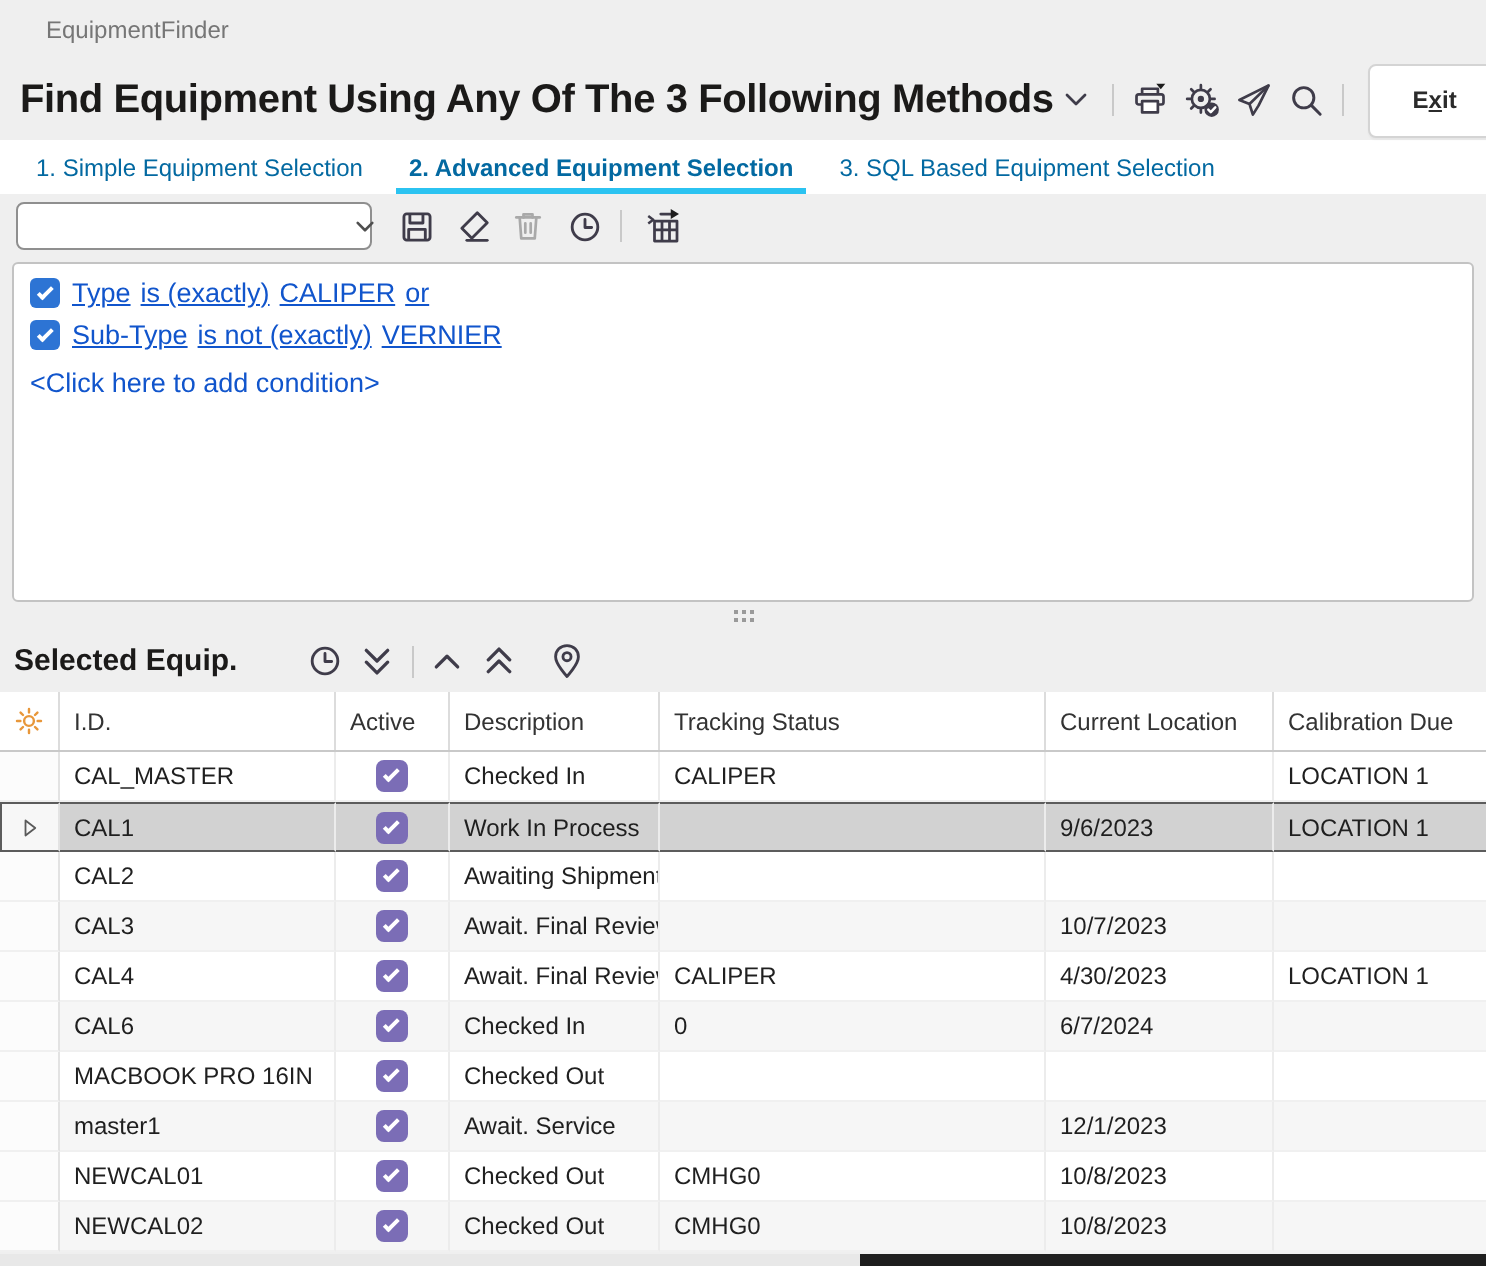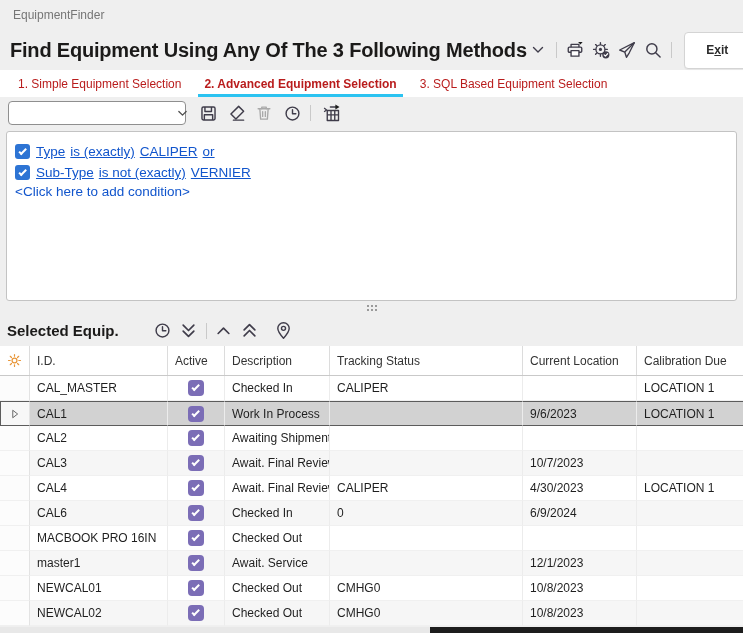--- a/index.html
+++ b/index.html
@@ -1,52 +1,52 @@
 <!DOCTYPE html>
 <html style="--accent_cyan: #2bc3f1; --link_blue: #1155cc; --checkbox_blue: #2d74d4; --checkbox_purple: #7b6db6; --sun_orange: #e8973a; --selected_row_bg: #d2d2d2; --scroll_thumb: #1d1d1d; --icon_color: #3f3c4a;"><head>
 <meta charset="utf-8">
 <style>
   * { margin:0; padding:0; box-sizing:border-box; }
   html,body { width:743px; height:633px; overflow:hidden; }
   body { font-family:"Liberation Sans", sans-serif; color:#252423; background:#efefef; }
   #app { position:relative; width:743px; height:633px; background:#efefef; }
 
   
-  .titlebar { height:30px; display:flex; align-items:center; padding-left:13px; background:#efefef; }
+  .titlebar { height:30px; display:flex; align-items:center; padding-left:23px; background:#efefef; }
   .titlebar span { font-size:12px; color:#767676; }
 
   
   .header-row { height:40px; display:flex; align-items:center; padding:0 5px 0 10px; background:#efefef; }
   .header-row h1 { font-size:20px; font-weight:bold; color:#1b1a19; letter-spacing:-0.2px; flex:0 0 auto; }
   .header-right { margin-left:auto; display:flex; align-items:center; gap:4px; }
   .hicon { width:22px; height:22px; display:flex; align-items:center; justify-content:center; color:#3f3c4a; cursor:pointer; position:relative; }
   .hsep { width:1px; height:16px; background:#c9c9c9; margin:0 3px; }
   .exit-btn { width:67px; height:37px; margin-left:5px; background:#ffffff; border:1px solid #d4d4d4; border-radius:4px;
               font-size:12px; font-weight:600; color:#2b2b2b; display:flex; align-items:center; justify-content:center; cursor:pointer;
               box-shadow:0 1px 1px rgba(0,0,0,0.04); }
   .exit-btn .mn { text-decoration:underline; }
 
   
   .tabstrip { height:27px; background:#ffffff; display:flex; align-items:stretch; padding-left:12px; }
-  .tab { display:flex; align-items:center; padding:0 6px; margin-right:11px; font-size:12px; color:#b91c1c; cursor:pointer; border-bottom:3px solid transparent; padding-top:3px; }
+  .tab { display:flex; align-items:center; padding:0 6px; margin-right:11px; font-size:12px; color:#0369a1; cursor:pointer; border-bottom:3px solid transparent; padding-top:3px; }
   .tab.active { font-weight:600; border-bottom:3px solid var(--accent_cyan); }
 
   
   .toolbar { height:32px; display:flex; align-items:center; background:#efefef; padding-left:8px; }
   .combo { width:178px; height:24px; background:#fff; border:1px solid #8f8f8f; border-radius:4px; display:flex; align-items:center; position:relative; }
   .combo input { border:none; outline:none; flex:1; height:100%; font-size:12px; padding:0 6px; background:transparent; border-radius:4px; }
   .combo .cchev { width:18px; color:#4f4f4f; display:flex; align-items:center; justify-content:center; cursor:pointer; }
   .ticon { width:24px; height:24px; margin-left:4px; display:flex; align-items:center; justify-content:center; color:#3f3c4a; cursor:pointer; }
   .ticon.disabled { color:#a9a9a9; }
   .tsep { width:1px; height:16px; background:#c9c9c9; margin:0 4px 0 6px; }
 
   
   .cond-wrap { padding:2px 6px 0 6px; }
   .cond-panel { background:#ffffff; border:1px solid #c3c3c3; border-radius:3px; height:170px; padding:7px 8px; }
-  .cond-row { display:flex; align-items:flex-end; height:20px; margin-bottom:1px; }
+  .cond-row { display:flex; align-items:flex-start; height:20px; margin-bottom:1px; }
   .cb { width:15px; height:15px; border-radius:3px; background:var(--checkbox_blue); display:inline-flex; align-items:center; justify-content:center; margin-right:6px; cursor:pointer; flex:0 0 auto; }
   .tick { width:8px; height:4px; border-left:2px solid #fff; border-bottom:2px solid #fff; transform:rotate(-45deg) translate(0.5px,-1px); }
   .cond-link { color:var(--link_blue); text-decoration:underline; font-size:13.5px; margin-right:5px; cursor:pointer; white-space:nowrap; }
   .add-link { display:inline-block; margin-top:3px; color:var(--link_blue); font-size:13.5px; cursor:pointer; }
 
   
   .splitter { height:14px; display:flex; align-items:center; justify-content:center; cursor:row-resize; }
   .grip { width:2px; height:2px; background:#9a9a9a; box-shadow:4px 0 #9a9a9a, 8px 0 #9a9a9a, 0 4px #9a9a9a, 4px 4px #9a9a9a, 8px 4px #9a9a9a; margin:-4px 0 0 -8px; }
 
   
@@ -336,21 +336,21 @@
         <div class="g-row alt">
           <div class="g-cell selcol"></div>
           <div class="g-cell">CAL6</div>
           <div class="g-cell center">
             <span class="gcb">
               <i class="tick"></i>
             </span>
           </div>
           <div class="g-cell">Checked In</div>
           <div class="g-cell">0</div>
-          <div class="g-cell">6/9/2024</div>
+          <div class="g-cell">6/7/2024</div>
           <div class="g-cell"></div>
         </div>
         <div class="g-row">
           <div class="g-cell selcol"></div>
           <div class="g-cell">MACBOOK PRO 16IN</div>
           <div class="g-cell center">
             <span class="gcb">
               <i class="tick"></i>
             </span>
           </div>

